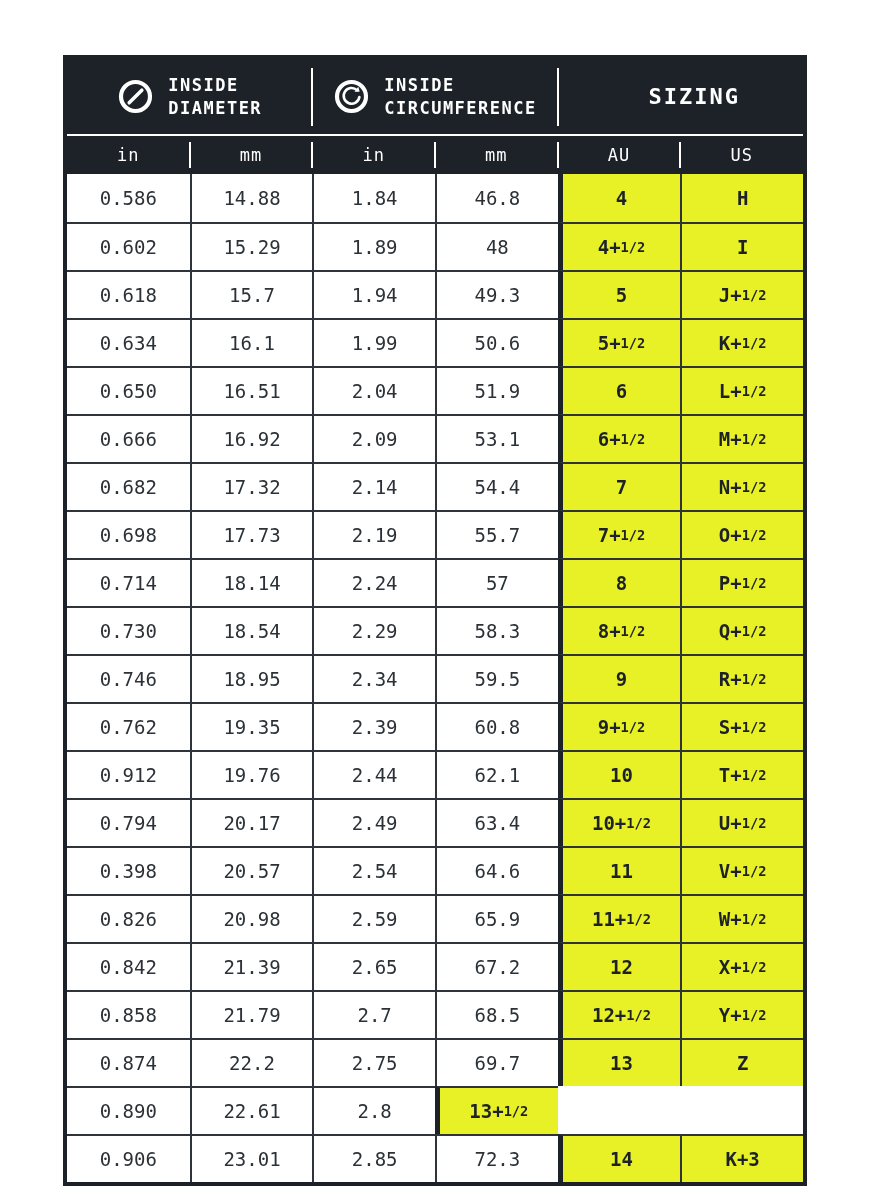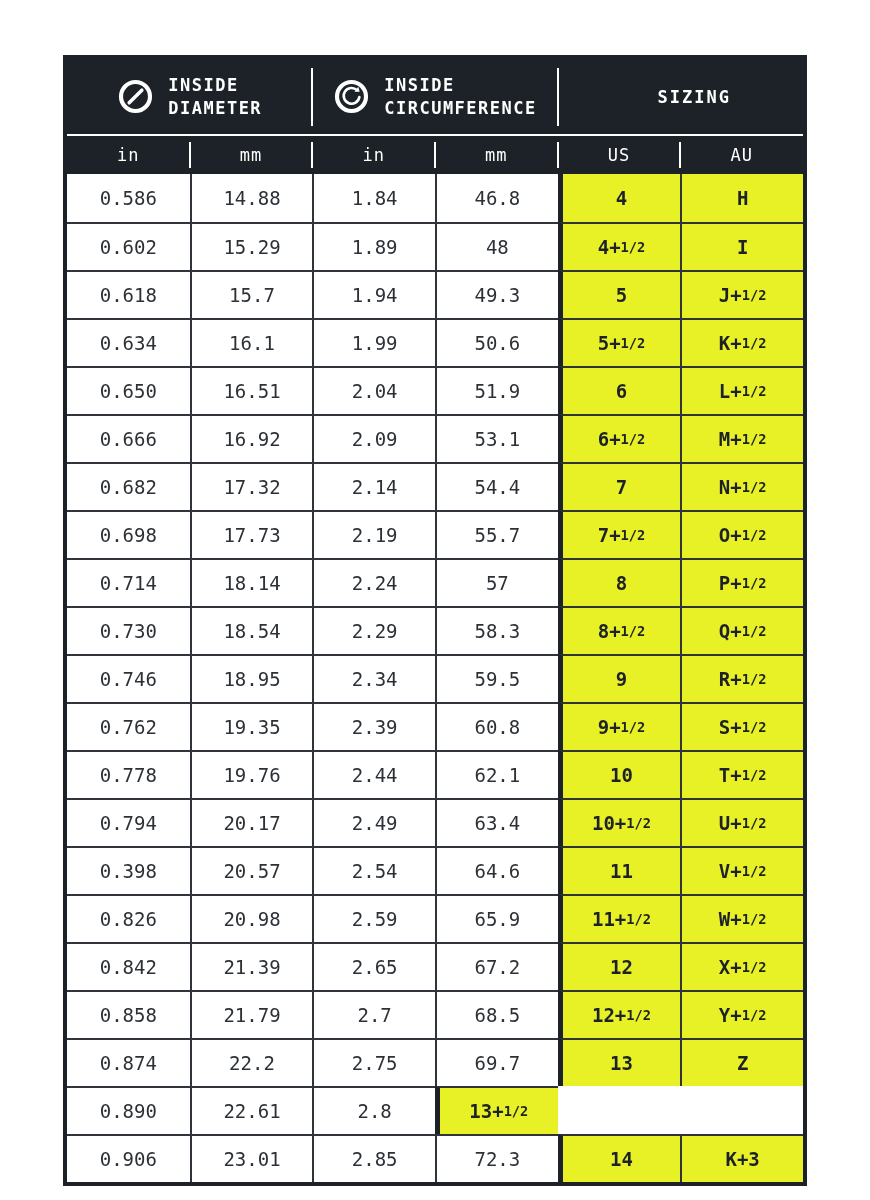--- a/index.html
+++ b/index.html
@@ -56,21 +56,21 @@
   .hicon svg { display: block; }
   .hlabel {
     font-size: 17px;
     font-weight: bold;
     letter-spacing: 1.5px;
     line-height: 1.35;
     text-align: left;
   }
   .hlabel span { display: block; }
   .hlabel-single {
-    font-size: 17px;
+    font-size: 22px;
     font-weight: bold;
     letter-spacing: 2px;
     margin-left: 28px;
   }
   .header-rule { height: 2px; background: #fff; }
   .sub-header {
     display: grid;
     grid-template-columns: repeat(6, 1fr);
     height: 38px;
   }
@@ -156,22 +156,22 @@
         </div>
       </div>
 
       <div class="header-rule"></div>
 
       <div class="sub-header">
         <div class="sub-cell">in</div>
         <div class="sub-cell">mm</div>
         <div class="sub-cell">in</div>
         <div class="sub-cell">mm</div>
+        <div class="sub-cell">AU</div>
         <div class="sub-cell">US</div>
-        <div class="sub-cell">AU</div>
       </div>
     </div>
 
     <div class="table-body">
         <div class="row">
           <div class="cell">0.586</div>
           <div class="cell">14.88</div>
           <div class="cell">1.84</div>
           <div class="cell">46.8</div>
           <div class="cell highlight us-col">4</div>
@@ -259,21 +259,21 @@
         </div>
         <div class="row">
           <div class="cell">0.762</div>
           <div class="cell">19.35</div>
           <div class="cell">2.39</div>
           <div class="cell">60.8</div>
           <div class="cell highlight us-col">9+<span class="frac">1/2</span></div>
           <div class="cell highlight">S+<span class="frac">1/2</span></div>
         </div>
         <div class="row">
-          <div class="cell">0.778</div>
+          <div class="cell">0.912</div>
           <div class="cell">19.76</div>
           <div class="cell">2.44</div>
           <div class="cell">62.1</div>
           <div class="cell highlight us-col">10</div>
           <div class="cell highlight">T+<span class="frac">1/2</span></div>
         </div>
         <div class="row">
           <div class="cell">0.794</div>
           <div class="cell">20.17</div>
           <div class="cell">2.49</div>

